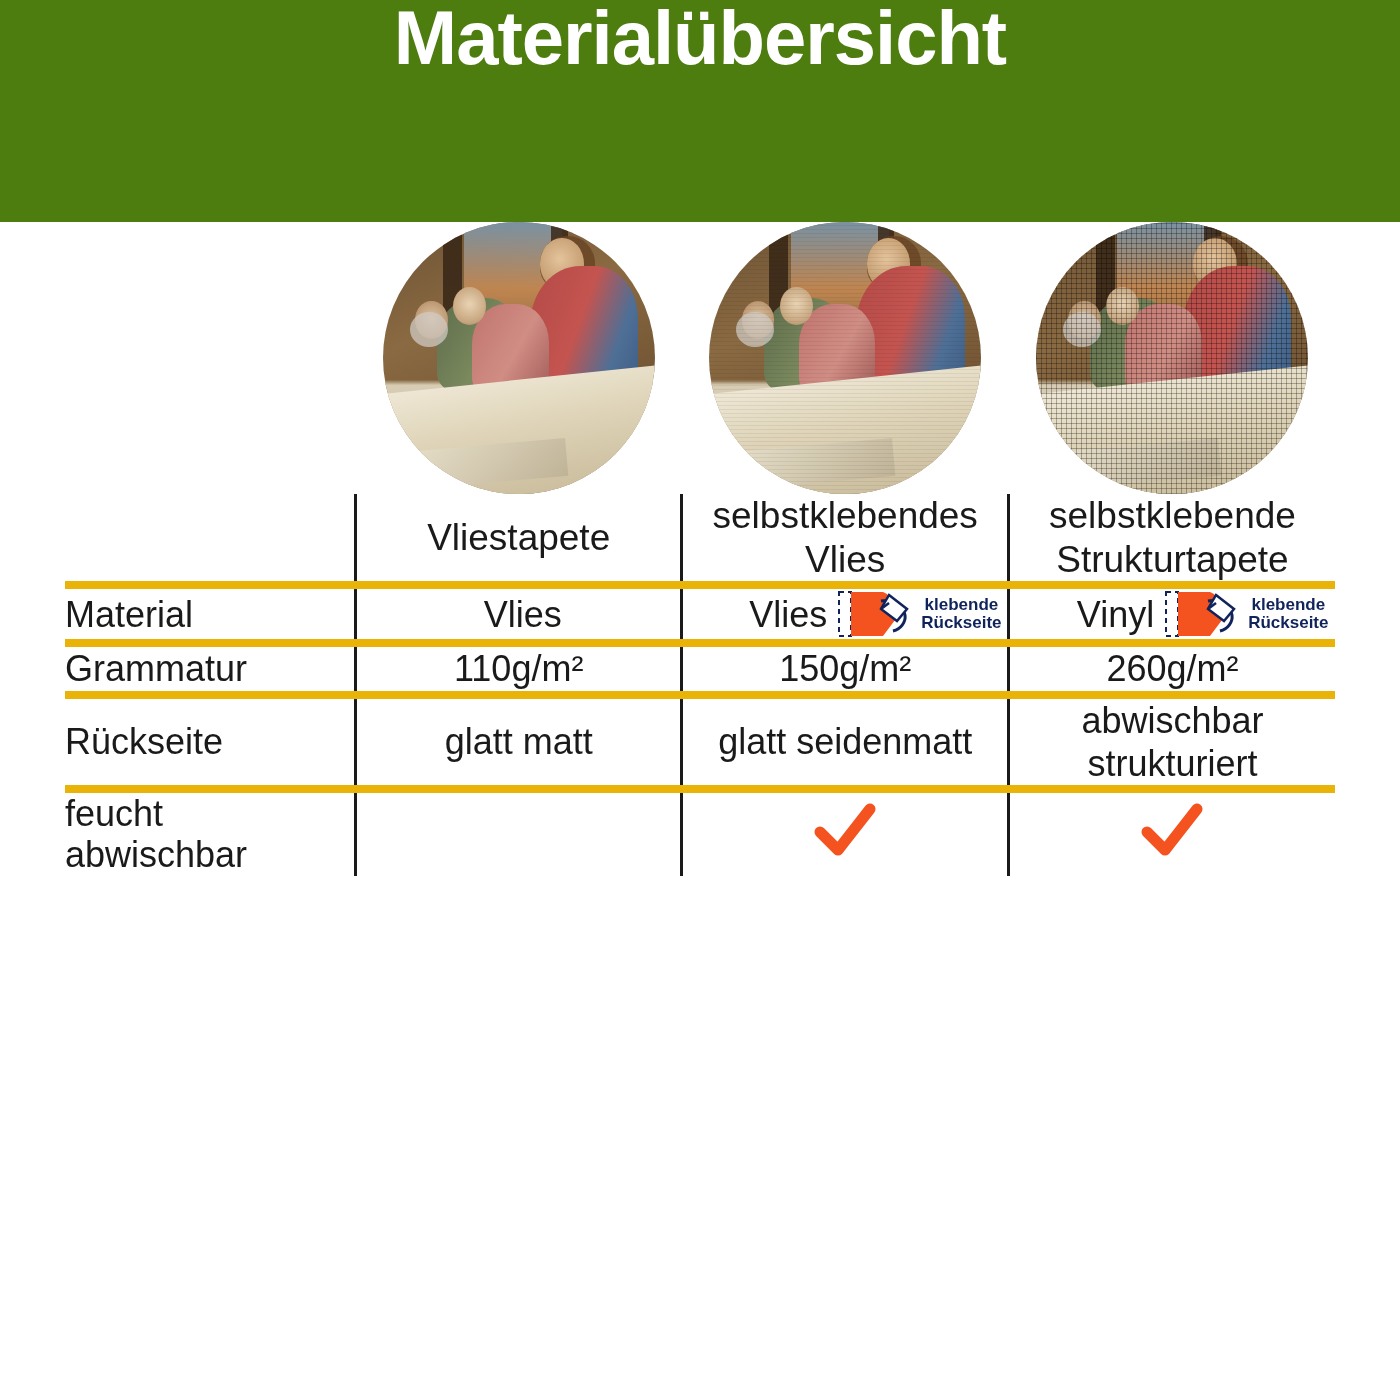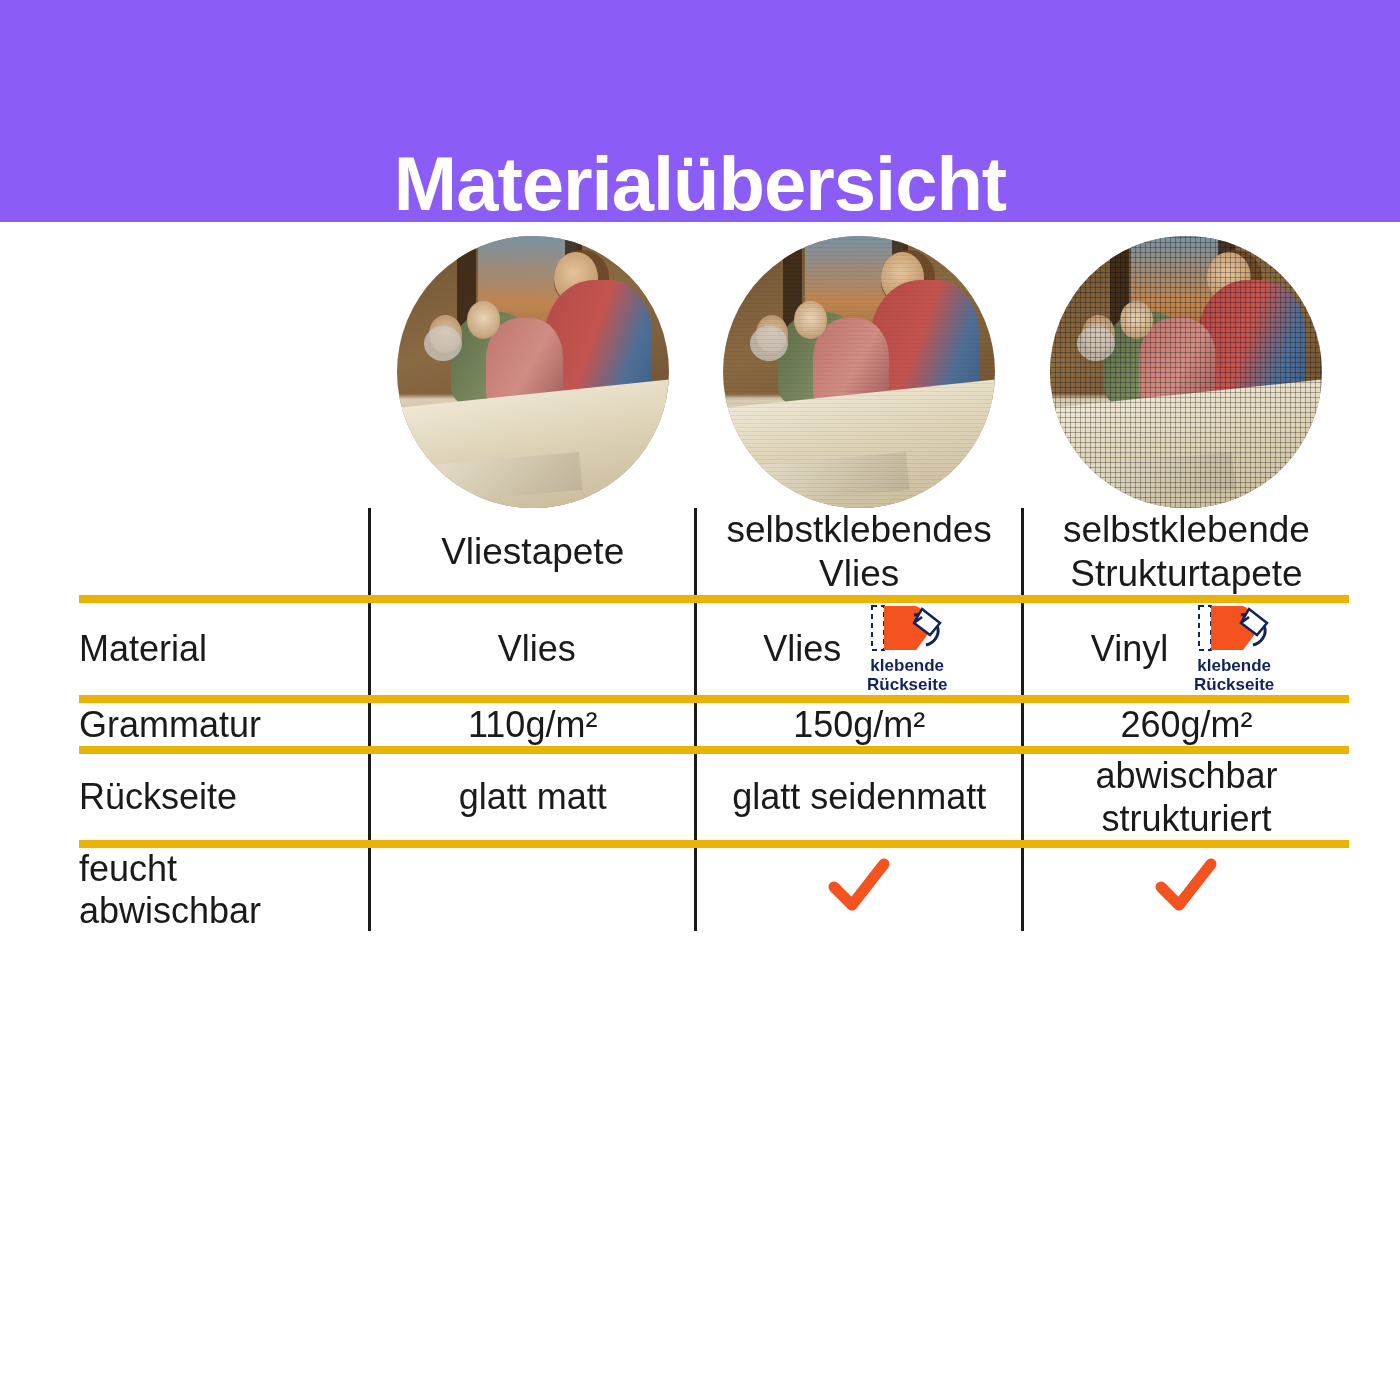--- a/index.html
+++ b/index.html
@@ -12,38 +12,38 @@
     height: 1400px;
     font-family: "Liberation Sans", sans-serif;
     color: #1a1a1a;
     overflow: hidden;
   }
 
   
   .header {
     width: 100%;
     height: 222px;
-    background: #8b5cf6;
+    background: #4d7c0f;
     display: flex;
-    align-items: flex-end;
+    align-items: flex-start;
     justify-content: center;
     box-sizing: border-box;
   }
   .header-title {
     color: #ffffff;
     font-size: 76px;
     font-weight: bold;
     letter-spacing: -1px;
     line-height: 1;
   }
 
   
   .table-wrap {
     width: 1204px;
-    padding: 14px;
+    padding: 0;
     box-sizing: border-box;
   }
 
   table.matrix {
     border-collapse: collapse;
     width: 1270px;
     margin-left: 65px;
     table-layout: fixed;
   }
   table.matrix td {
@@ -249,23 +249,23 @@
     display: flex;
     align-items: center;
     justify-content: center;
     gap: 10px;
   }
   .mat-text { white-space: nowrap; margin-left: 8px; }
 
   .badge {
     width: 112px;
     display: flex;
-    flex-direction: column;
+    flex-direction: row;
     align-items: center;
-    gap: 4px;
+    gap: 10px;
     flex: none;
   }
   .badge-icon {
     width: 74px;
     height: 50px;
     position: relative;
   }
   .badge-label {
     color: #10235b;
     font-size: 17px;

